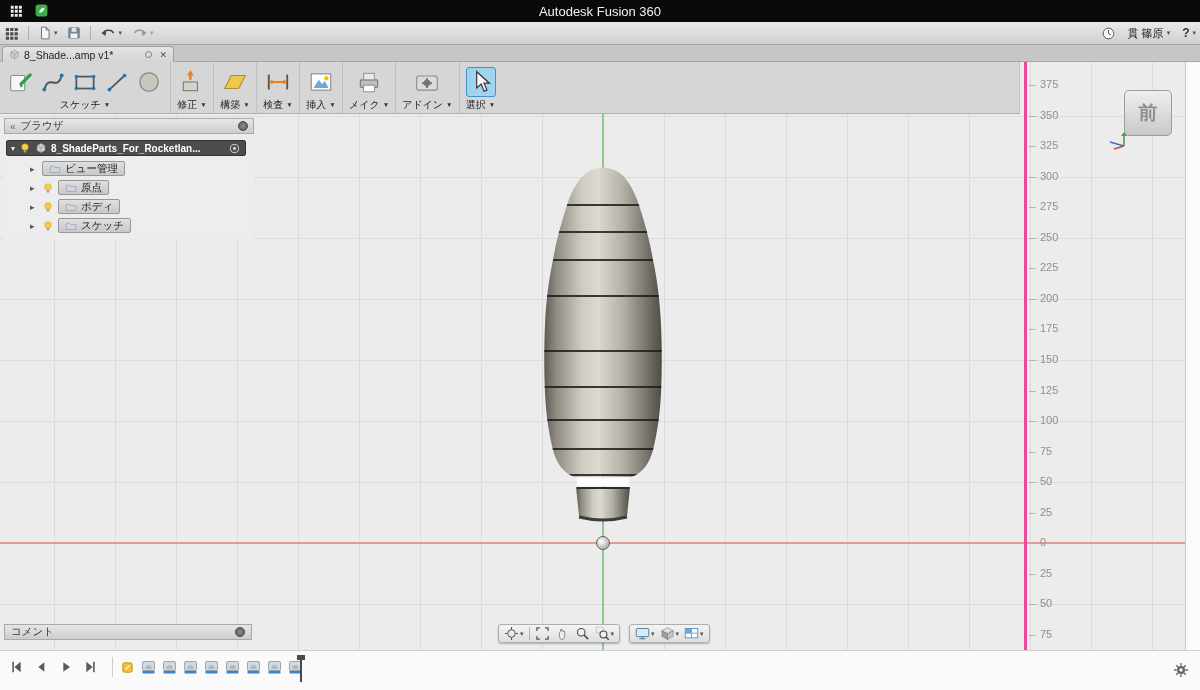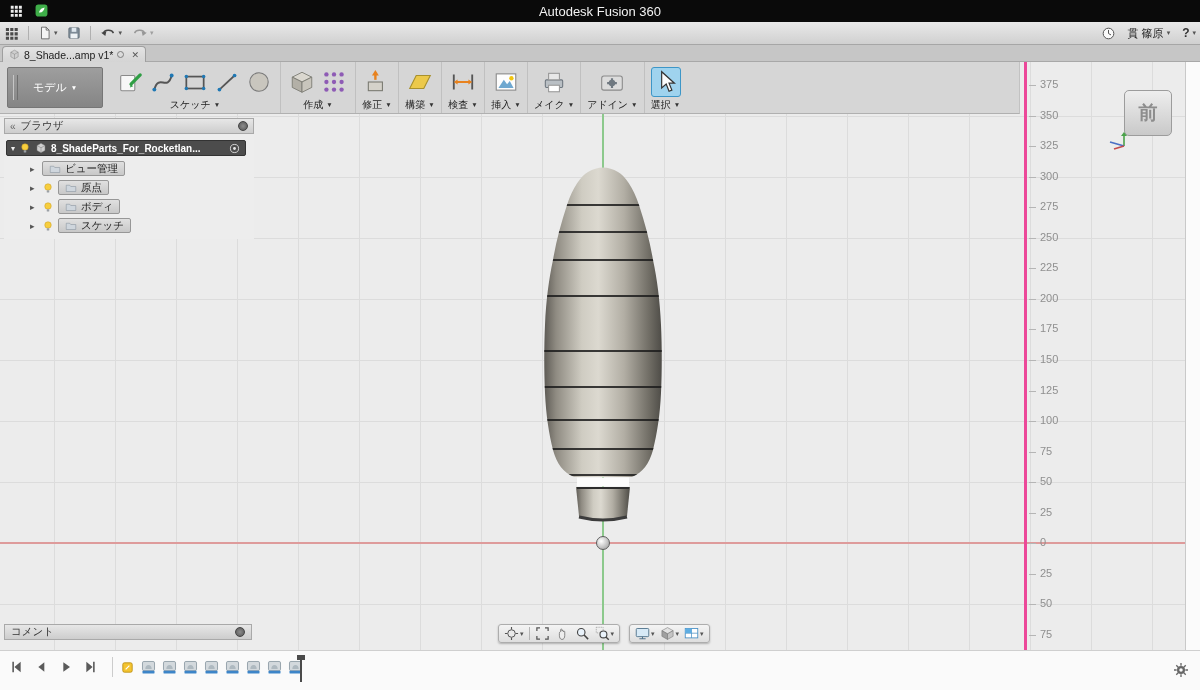--- a/index.html
+++ b/index.html
@@ -19,21 +19,21 @@
   .qbtn { display:flex; align-items:center; gap:2px; }
   .qdiv { width:1px; height:14px; background:#b0b0b0; }
   .qcaret { font-size:7px; color:#555; }
   .muted { opacity:.45; }
   .qright { margin-left:auto; display:flex; align-items:center; gap:12px; font-size:11px; color:#222; }
   .quser, .qhelp { display:flex; align-items:center; gap:3px; }
   .qhelp b { font-size:12px; color:#333; }
 
   
   .tabbar { position:absolute; top:45px; left:0; width:1200px; height:17px; background:#c6c6c6; border-bottom:1px solid #a8a8a8; }
-  .tab { position:absolute; left:2px; top:1px; width:144px; height:16px;
+  .tab { position:absolute; left:2px; top:1px; width:172px; height:16px;
          background:linear-gradient(#e4e4e4,#d4d4d4); border:1px solid #9f9f9f; border-bottom:none;
          border-radius:4px 4px 0 0; display:flex; align-items:center; gap:4px; padding:0 6px;
          font-size:10.5px; color:#222; white-space:nowrap; }
   .tab .dot { width:7px; height:7px; border:1px solid #7f7f7f; border-radius:50%; margin-left:auto; }
   .tab .close { font-size:9px; color:#555; margin-left:3px; }
 
   
   .viewport { position:absolute; left:0; top:62px; width:1185px; height:588px; background:#ececec;
               background-image:
                 linear-gradient(to right, #dcdcdc 1px, transparent 1px),
@@ -208,24 +208,20 @@
     <span>前</span>
   </div>
   <svg class="triad" width="30" height="20" viewBox="0 0 30 20">
     <path d="M22,16 V4" stroke="#4aa34a" stroke-width="1.6"></path>
       <path d="M22,2 l-3,4 h6 z" fill="#4aa34a"></path>
     <path d="M22,16 L8,12" stroke="#4a6fc4" stroke-width="1.6"></path>
     <path d="M22,16 L12,19" stroke="#c44a4a" stroke-width="1.6"></path>
   </svg>
 
   <div class="ribbon">
-    <div class="wsbtn">
-      <span>モデル</span>
-      <span class="caret" style="color:#fff">▼</span>
-    </div>
     <div id="ribbon-groups">
         <div class="rgroup">
           <div class="ricons">
             <div class="ribtn">
               <svg width="26" height="26" viewBox="0 0 24 24">
                 <use href="#sym-create-sketch"></use>
               </svg>
             </div>
             <div class="ribtn">
               <svg width="26" height="26" viewBox="0 0 24 24">
@@ -243,38 +239,20 @@
               </svg>
             </div>
             <div class="ribtn">
               <svg width="26" height="26" viewBox="0 0 24 24">
                 <use href="#sym-circle"></use>
               </svg>
             </div>
           </div>
           <div class="rlabel">
             <span>スケッチ</span>
-            <span class="caret">▼</span>
-          </div>
-        </div>
-        <div class="rgroup">
-          <div class="ricons">
-            <div class="ribtn">
-              <svg width="26" height="26" viewBox="0 0 24 24">
-                <use href="#sym-box"></use>
-              </svg>
-            </div>
-            <div class="ribtn">
-              <svg width="26" height="26" viewBox="0 0 24 24">
-                <use href="#sym-pattern"></use>
-              </svg>
-            </div>
-          </div>
-          <div class="rlabel">
-            <span>作成</span>
             <span class="caret">▼</span>
           </div>
         </div>
         <div class="rgroup">
           <div class="ricons">
             <div class="ribtn">
               <svg width="26" height="26" viewBox="0 0 24 24">
                 <use href="#sym-press-pull"></use>
               </svg>
             </div>

